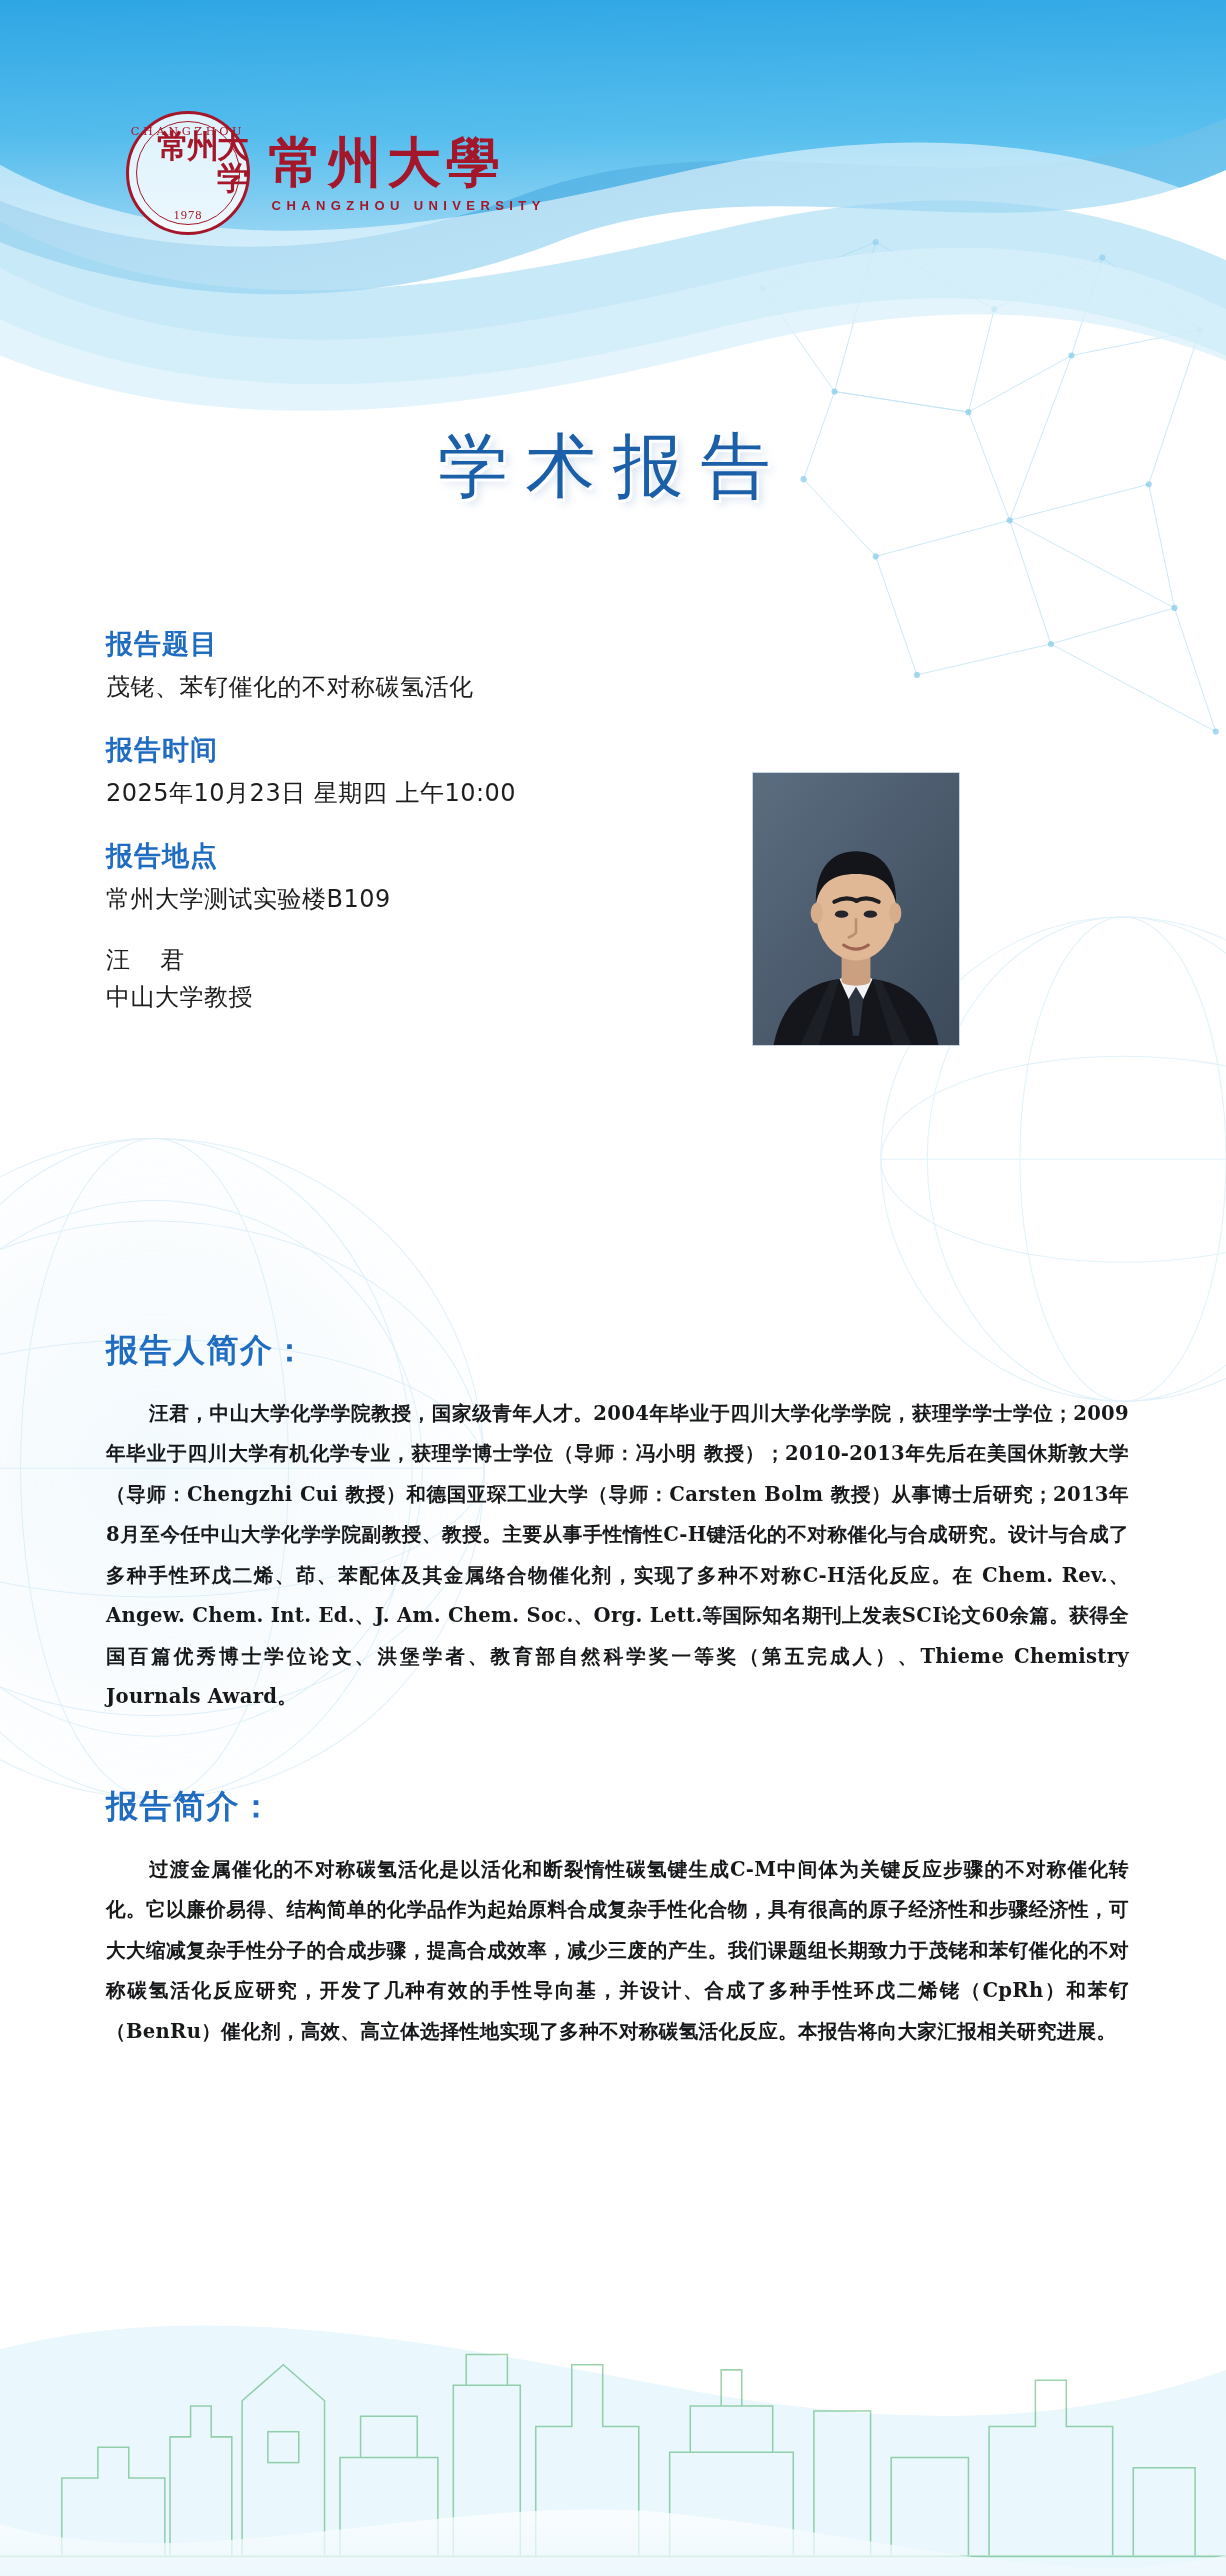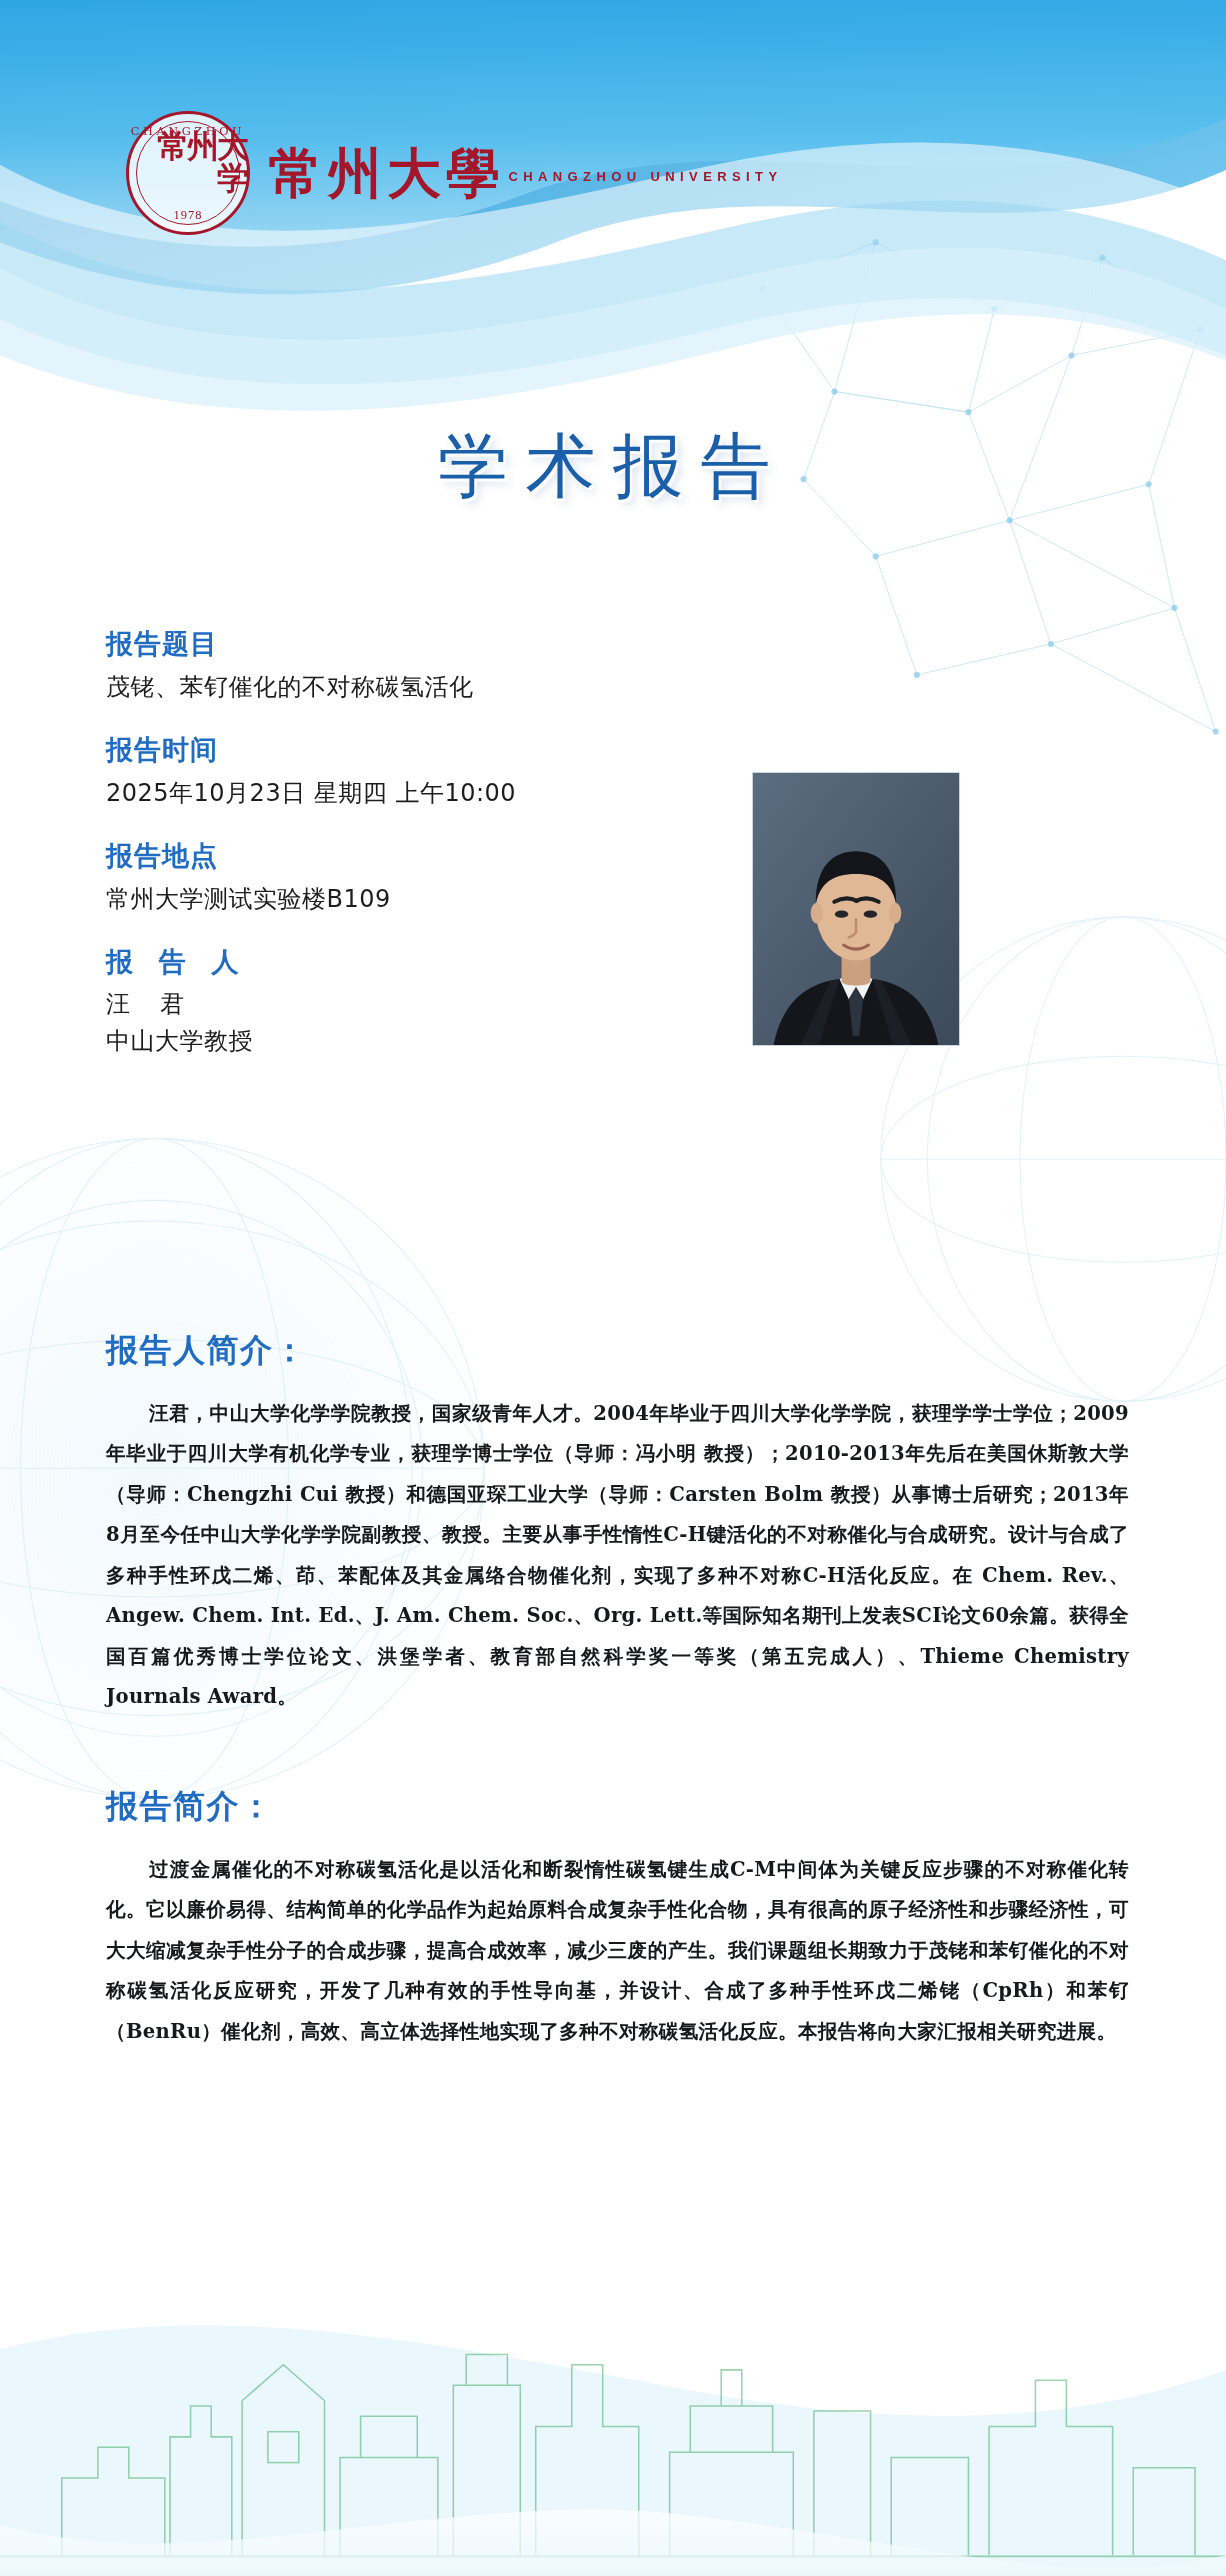--- a/index.html
+++ b/index.html
@@ -83,22 +83,22 @@
     left: 0;
     width: 100%;
     text-align: center;
     font-family: "DejaVu Serif", serif;
     font-size: 11.3px;
     color: #a4172a;
     letter-spacing: 3.6px;
   }
   .logo-text {
     display: flex;
+    flex-direction: column;
     justify-content: center;
-    align-items: center;
   }
   .logo-cn {
     font-family: "DejaVu Serif", serif;
     font-size: 54px;
     font-weight: 700;
     color: #a4172a;
     letter-spacing: 5.2px;
     line-height: 1.08;
   }
   .logo-en {
@@ -347,21 +347,20 @@
   <div class="info-block">
     <div class="info-label">报告题目</div>
     <div class="info-value">茂铑、苯钌催化的不对称碳氢活化</div>
 
     <div class="info-label">报告时间</div>
     <div class="info-value">2025年10月23日 星期四 上午10:00</div>
 
     <div class="info-label">报告地点</div>
     <div class="info-value">常州大学测试实验楼B109</div>
 
-    <div class="info-label spaced">报 告 人</div>
     <div class="speaker-name">汪 君</div>
     <div class="info-value tight">中山大学教授</div>
   </div>
 
   <div class="portrait">
     <svg viewBox="0 0 400 528" preserveAspectRatio="xMidYMid slice">
       <defs>
         <linearGradient id="bgP" x1="0" y1="0" x2="1" y2="1">
           <stop offset="0%" stop-color="#5b6d80"></stop>
           <stop offset="100%" stop-color="#3c4a5a"></stop>

